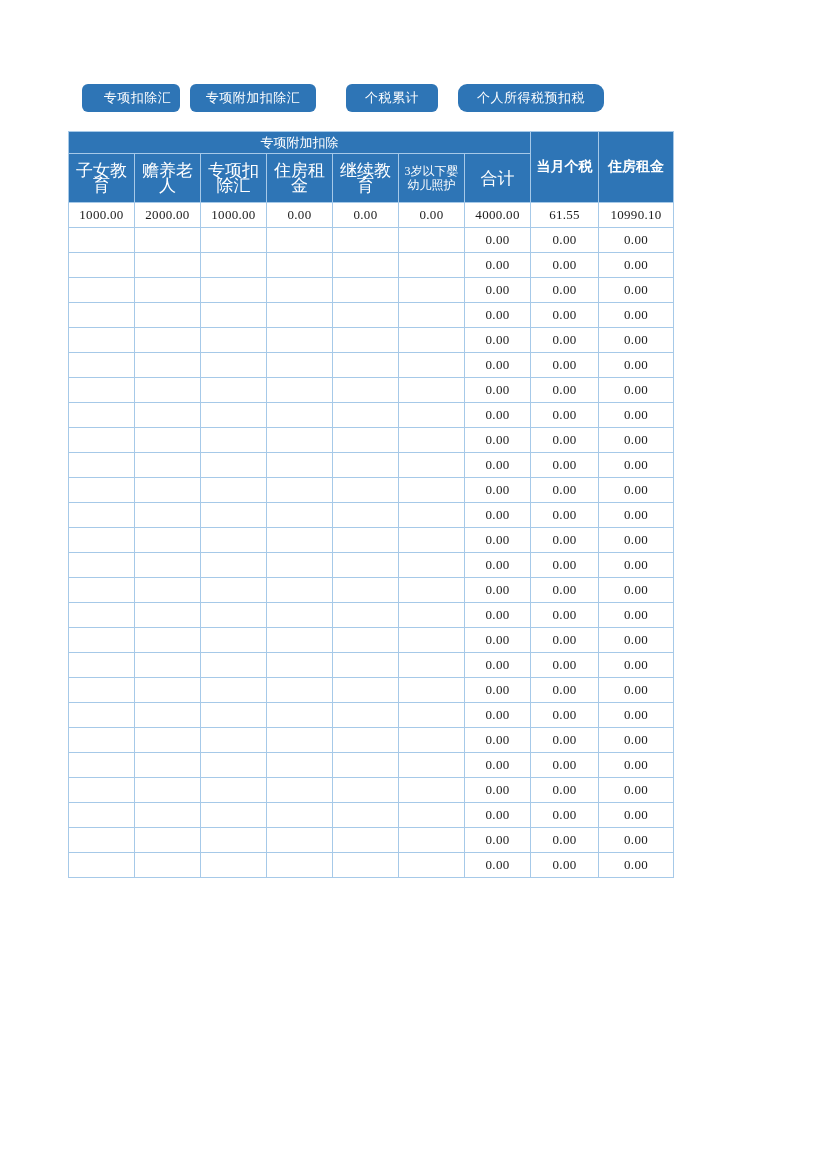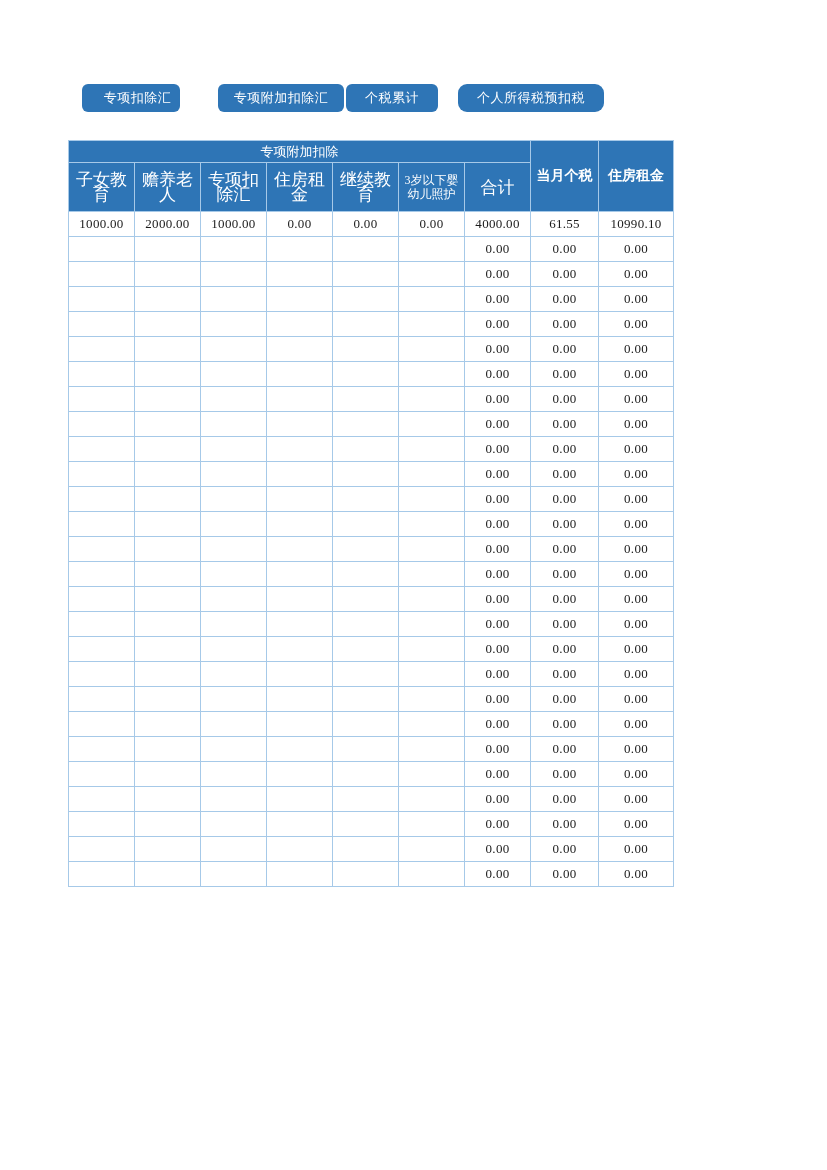--- a/index.html
+++ b/index.html
@@ -38,21 +38,21 @@
     white-space: nowrap;
     cursor: pointer;
     padding: 0;
     letter-spacing: 0.5px;
   }
 
   
   #sheet-table {
     position: absolute;
     left: 68px;
-    top: 140px;
+    top: 131px;
     border-collapse: collapse;
     table-layout: fixed;
     width: 605px;
   }
   #sheet-table td, #sheet-table th {
     border: 1px solid #A6C9E8;
     padding: 0;
     margin: 0;
     text-align: center;
     vertical-align: middle;
@@ -100,21 +100,21 @@
   col.c0, col.c1, col.c2, col.c3, col.c4, col.c5 { width: 66px; }
   col.c6 { width: 66px; }
   col.c7 { width: 68px; }
   col.c8 { width: 75px; }
 </style>
 </head>
 <body>
 
 <div id="button-bar">
     <button class="nav-button" style="left: 0px; width: 98px; padding-left: 13px;">专项扣除汇</button>
-    <button class="nav-button" style="left: 136px; width: 126px;">专项附加扣除汇</button>
+    <button class="nav-button" style="left: 108px; width: 126px;">专项附加扣除汇</button>
     <button class="nav-button" style="left: 264px; width: 92px;">个税累计</button>
     <button class="nav-button" style="left: 376px; width: 146px; border-radius: 9px;">个人所得税预扣税</button>
   </div>
 
 <table id="sheet-table">
   <colgroup>
     <col class="c0">
       <col class="c1">
       <col class="c2">
       <col class="c3">

